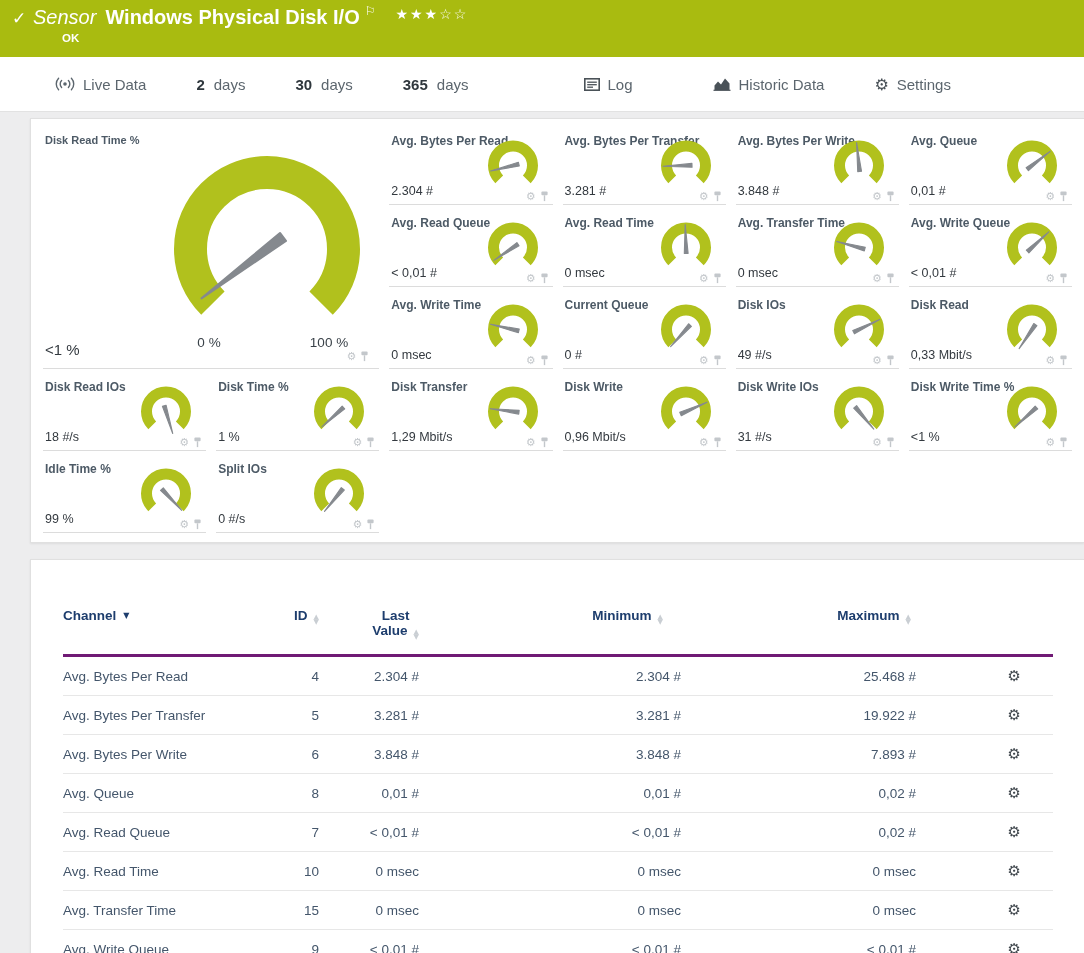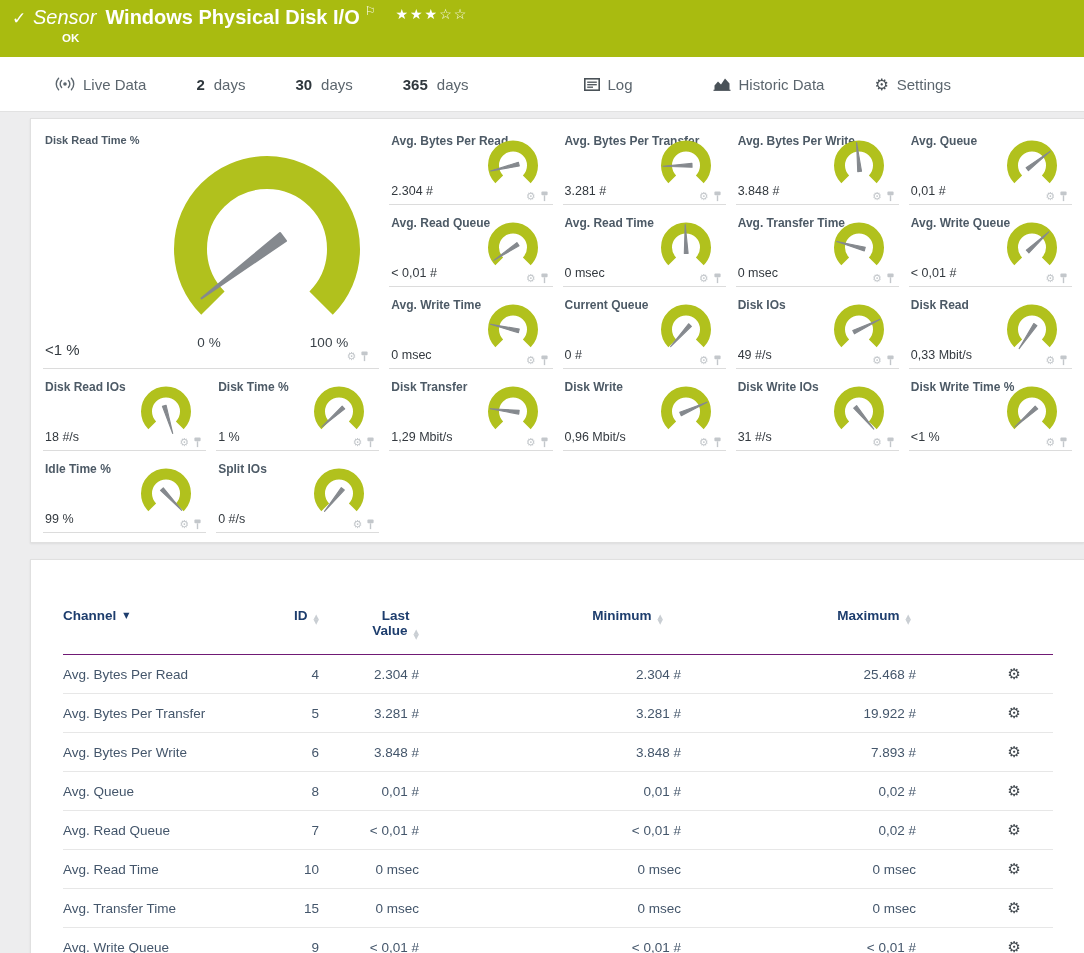--- a/index.html
+++ b/index.html
@@ -55,21 +55,21 @@
   .tile.big .t-gauge{left:94px;top:14px;right:auto;}
   .tile.big .scale{position:absolute;top:204px;font-size:13.5px;color:#3a4249;
                    transform:translateX(-50%);}
   .scale.min{left:166px;}
   .scale.max{left:286px;}
   .tile.big .t-icons{right:10px;bottom:6px;}
 
   
   table.ch{border-collapse:collapse;table-layout:fixed;width:990px;font-size:13.5px;color:#44566b;}
   table.ch th{font-weight:700;color:#1d3d6d;font-size:13.5px;padding:4px 0 14px 0;
-              vertical-align:top;border-bottom:1px solid #701a75;text-align:right;white-space:nowrap;}
+              vertical-align:top;border-bottom:3px solid #701a75;text-align:right;white-space:nowrap;}
   table.ch th.c-ch{text-align:left;}
   table.ch th.c-min{padding-right:18px;}
   table.ch th.c-max{padding-right:5px;}
   table.ch td{padding:10px 0;border-bottom:1px solid #e7e7e7;text-align:right;white-space:nowrap;}
   table.ch td.c-ch{text-align:left;}
   table.ch td.c-set{text-align:right;padding-right:32px;}
   .sort{display:inline-flex;flex-direction:column;margin-left:6px;vertical-align:1px;
         color:#c9ced3;font-size:7px;line-height:5px;cursor:pointer;font-family:"DejaVu Sans",sans-serif;}
   .sorted-arrow{color:#1d3d6d;font-size:8px;margin-left:7px;vertical-align:2px;
                 font-family:"DejaVu Sans",sans-serif;cursor:pointer;}

